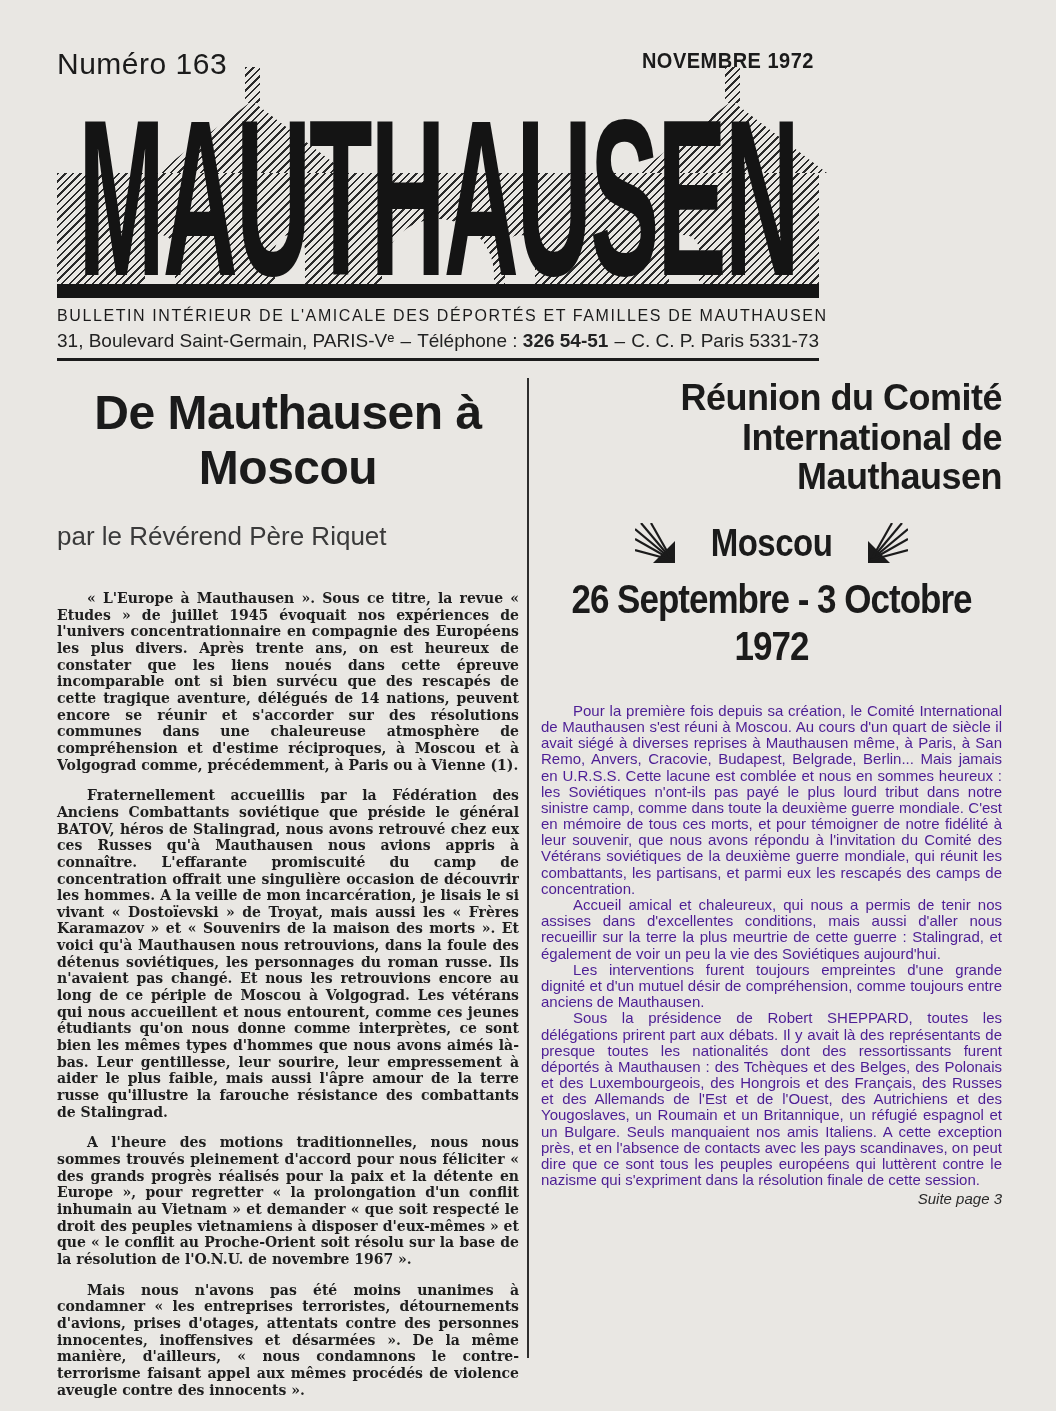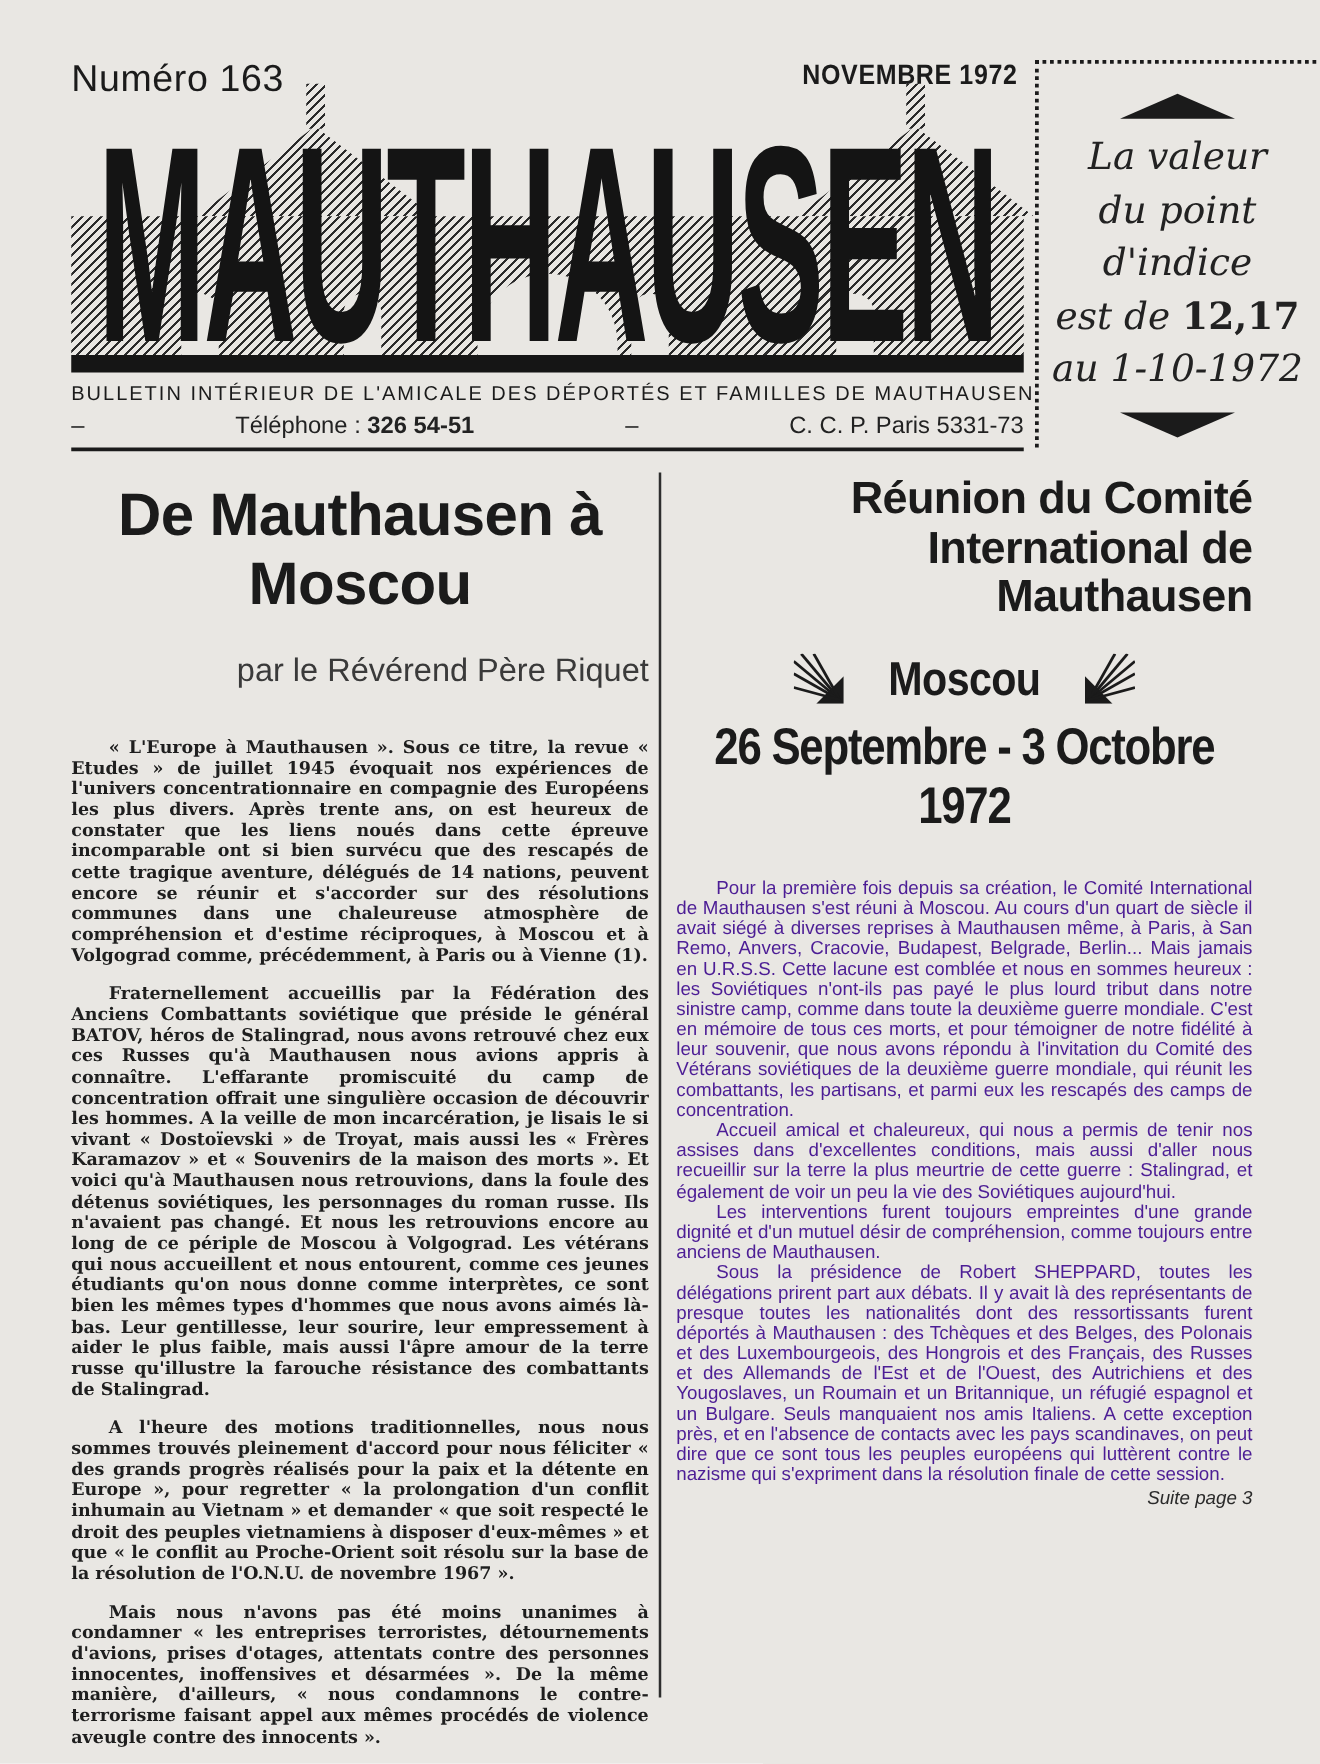--- a/index.html
+++ b/index.html
@@ -44,21 +44,21 @@
   .bulletin-line{position:absolute; left:57px; top:307px; width:762px; font-size:16px; font-weight:normal; letter-spacing:1.6px; text-align:justify; text-align-last:justify; white-space:nowrap; display:flex; justify-content:space-between;}
   .address-line{position:absolute; left:57px; top:330px; width:762px; display:flex; justify-content:space-between; align-items:baseline; font-size:19px; color:#222;}
   .header-rule{position:absolute; left:57px; top:358px; width:762px; height:3px; background:#1b1b1b;}
 
   
   .col-divider{position:absolute; left:527px; top:378px; width:2px; height:980px; background:#2e2e2e;}
   .left-col{position:absolute; left:57px; top:385px; width:462px;}
   .right-col{position:absolute; left:541px; top:378px; width:461px;}
 
   .left-title{font-size:48px; font-weight:bold; text-align:center; letter-spacing:-.5px; margin:0;}
-  .left-byline{font-size:26px; text-align:right; color:#3a3a3a; margin-top:26px;}
+  .left-byline{font-size:26px; text-align:left; color:#3a3a3a; margin-top:26px;}
   .left-body{margin-top:38px;}
   .left-body p{font-family:"DejaVu Serif", serif; font-weight:bold; font-size:14px; line-height:1.19; text-align:justify; text-indent:30px; margin:0 0 14px; color:#1e1e1e;}
   .suite{font-style:italic; font-size:15px; text-align:right; color:#2a2a2a; margin-top:2px;}
 
   .right-title{font-size:36px; font-weight:bold; line-height:1.1; text-align:right; letter-spacing:-.5px; margin:0;}
   .right-title span{display:block;}
   .moscou-row{display:flex; align-items:center; justify-content:center; gap:36px; margin:26px 0 6px;}
   .moscou-label{font-size:33px; font-weight:bold; letter-spacing:-.5px; transform:scaleY(1.15);}
   .moscou-ornament{width:40px; height:40px;}
   .moscou-ornament.flip{transform:scaleX(-1);}
@@ -87,35 +87,24 @@
       <div class="tower-roof hatch"></div>
     </div>
     <div class="tower tower-right">
       <div class="tower-chimney hatch"></div>
       <div class="tower-roof hatch"></div>
     </div>
     <div class="masthead-title">MAUTHAUSEN</div>
     <div class="masthead-base"></div>
   </div>
 
-  <div class="index-box">
-    <div class="tri-up"></div>
-    <div class="index-line">La valeur</div>
-    <div class="index-line">du point</div>
-    <div class="index-line">d'indice</div>
-    <div class="index-line">
-      <span>est de</span>
-      <span class="index-value">12,17</span>
-    </div>
-    <div class="index-line">au 1-10-1972</div>
-    <div class="tri-down"></div>
-  </div>
 
   <div class="bulletin-line">BULLETIN INTÉRIEUR DE L'AMICALE DES DÉPORTÉS ET FAMILLES DE MAUTHAUSEN</div>
   <div class="address-line">
+    <span>31, Boulevard Saint-Germain, PARIS-Vᵉ</span>
     <span>–</span>
     <span>
       <span>Téléphone :</span>
       <b>326 54-51</b>
     </span>
     <span>–</span>
     <span>C. C. P. Paris 5331-73</span>
   </div>
   <div class="header-rule"></div>
 

